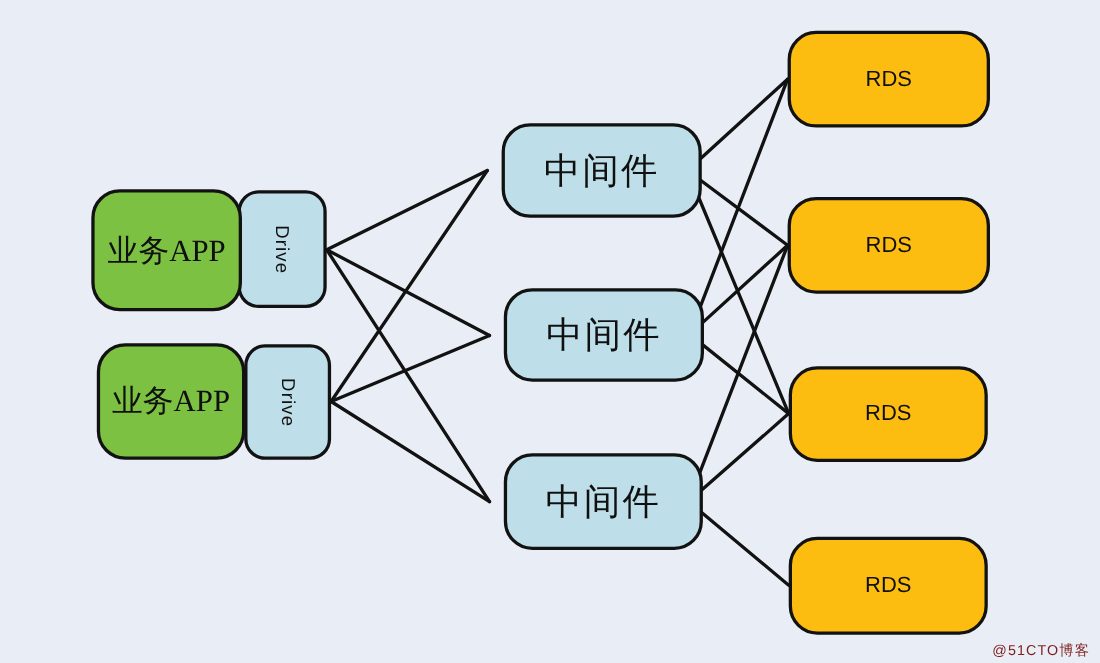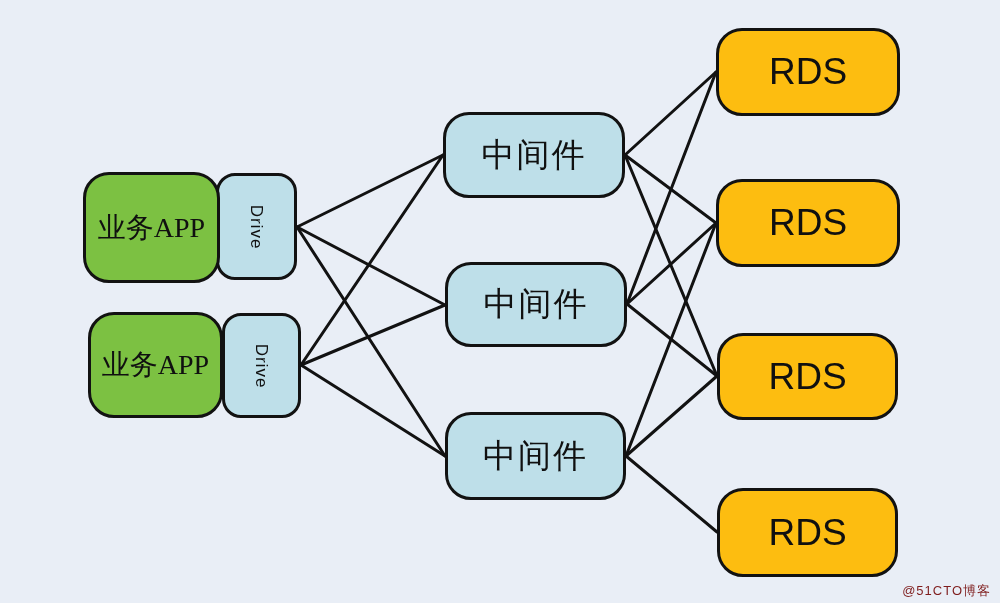--- a/index.html
+++ b/index.html
@@ -34,25 +34,26 @@
     font-size: 17px;
     font-family: "Liberation Sans", sans-serif;
   }
   .node.drive .lbl { transform: rotate(90deg); letter-spacing: 1px; white-space: nowrap; }
   .node.middleware {
     background: var(--blue, #BEDFE9);
     border-radius: 26px;
     font-family: "Liberation Serif", serif;
     font-size: 33px;
     letter-spacing: 2px;
+    margin-left: 13px;
   }
   .node.rds {
     background: var(--orange, #FDBD10);
     border-radius: 26px;
-    font-size: 37px;
+    font-size: 20px;
     font-family: "Liberation Sans", sans-serif;
   }
   .watermark {
     position: absolute;
     right: 9px;
     bottom: 3px;
     font-size: 13px;
     color: #7f1d1d;
     font-family: "Liberation Sans", sans-serif;
     letter-spacing: 1px;

